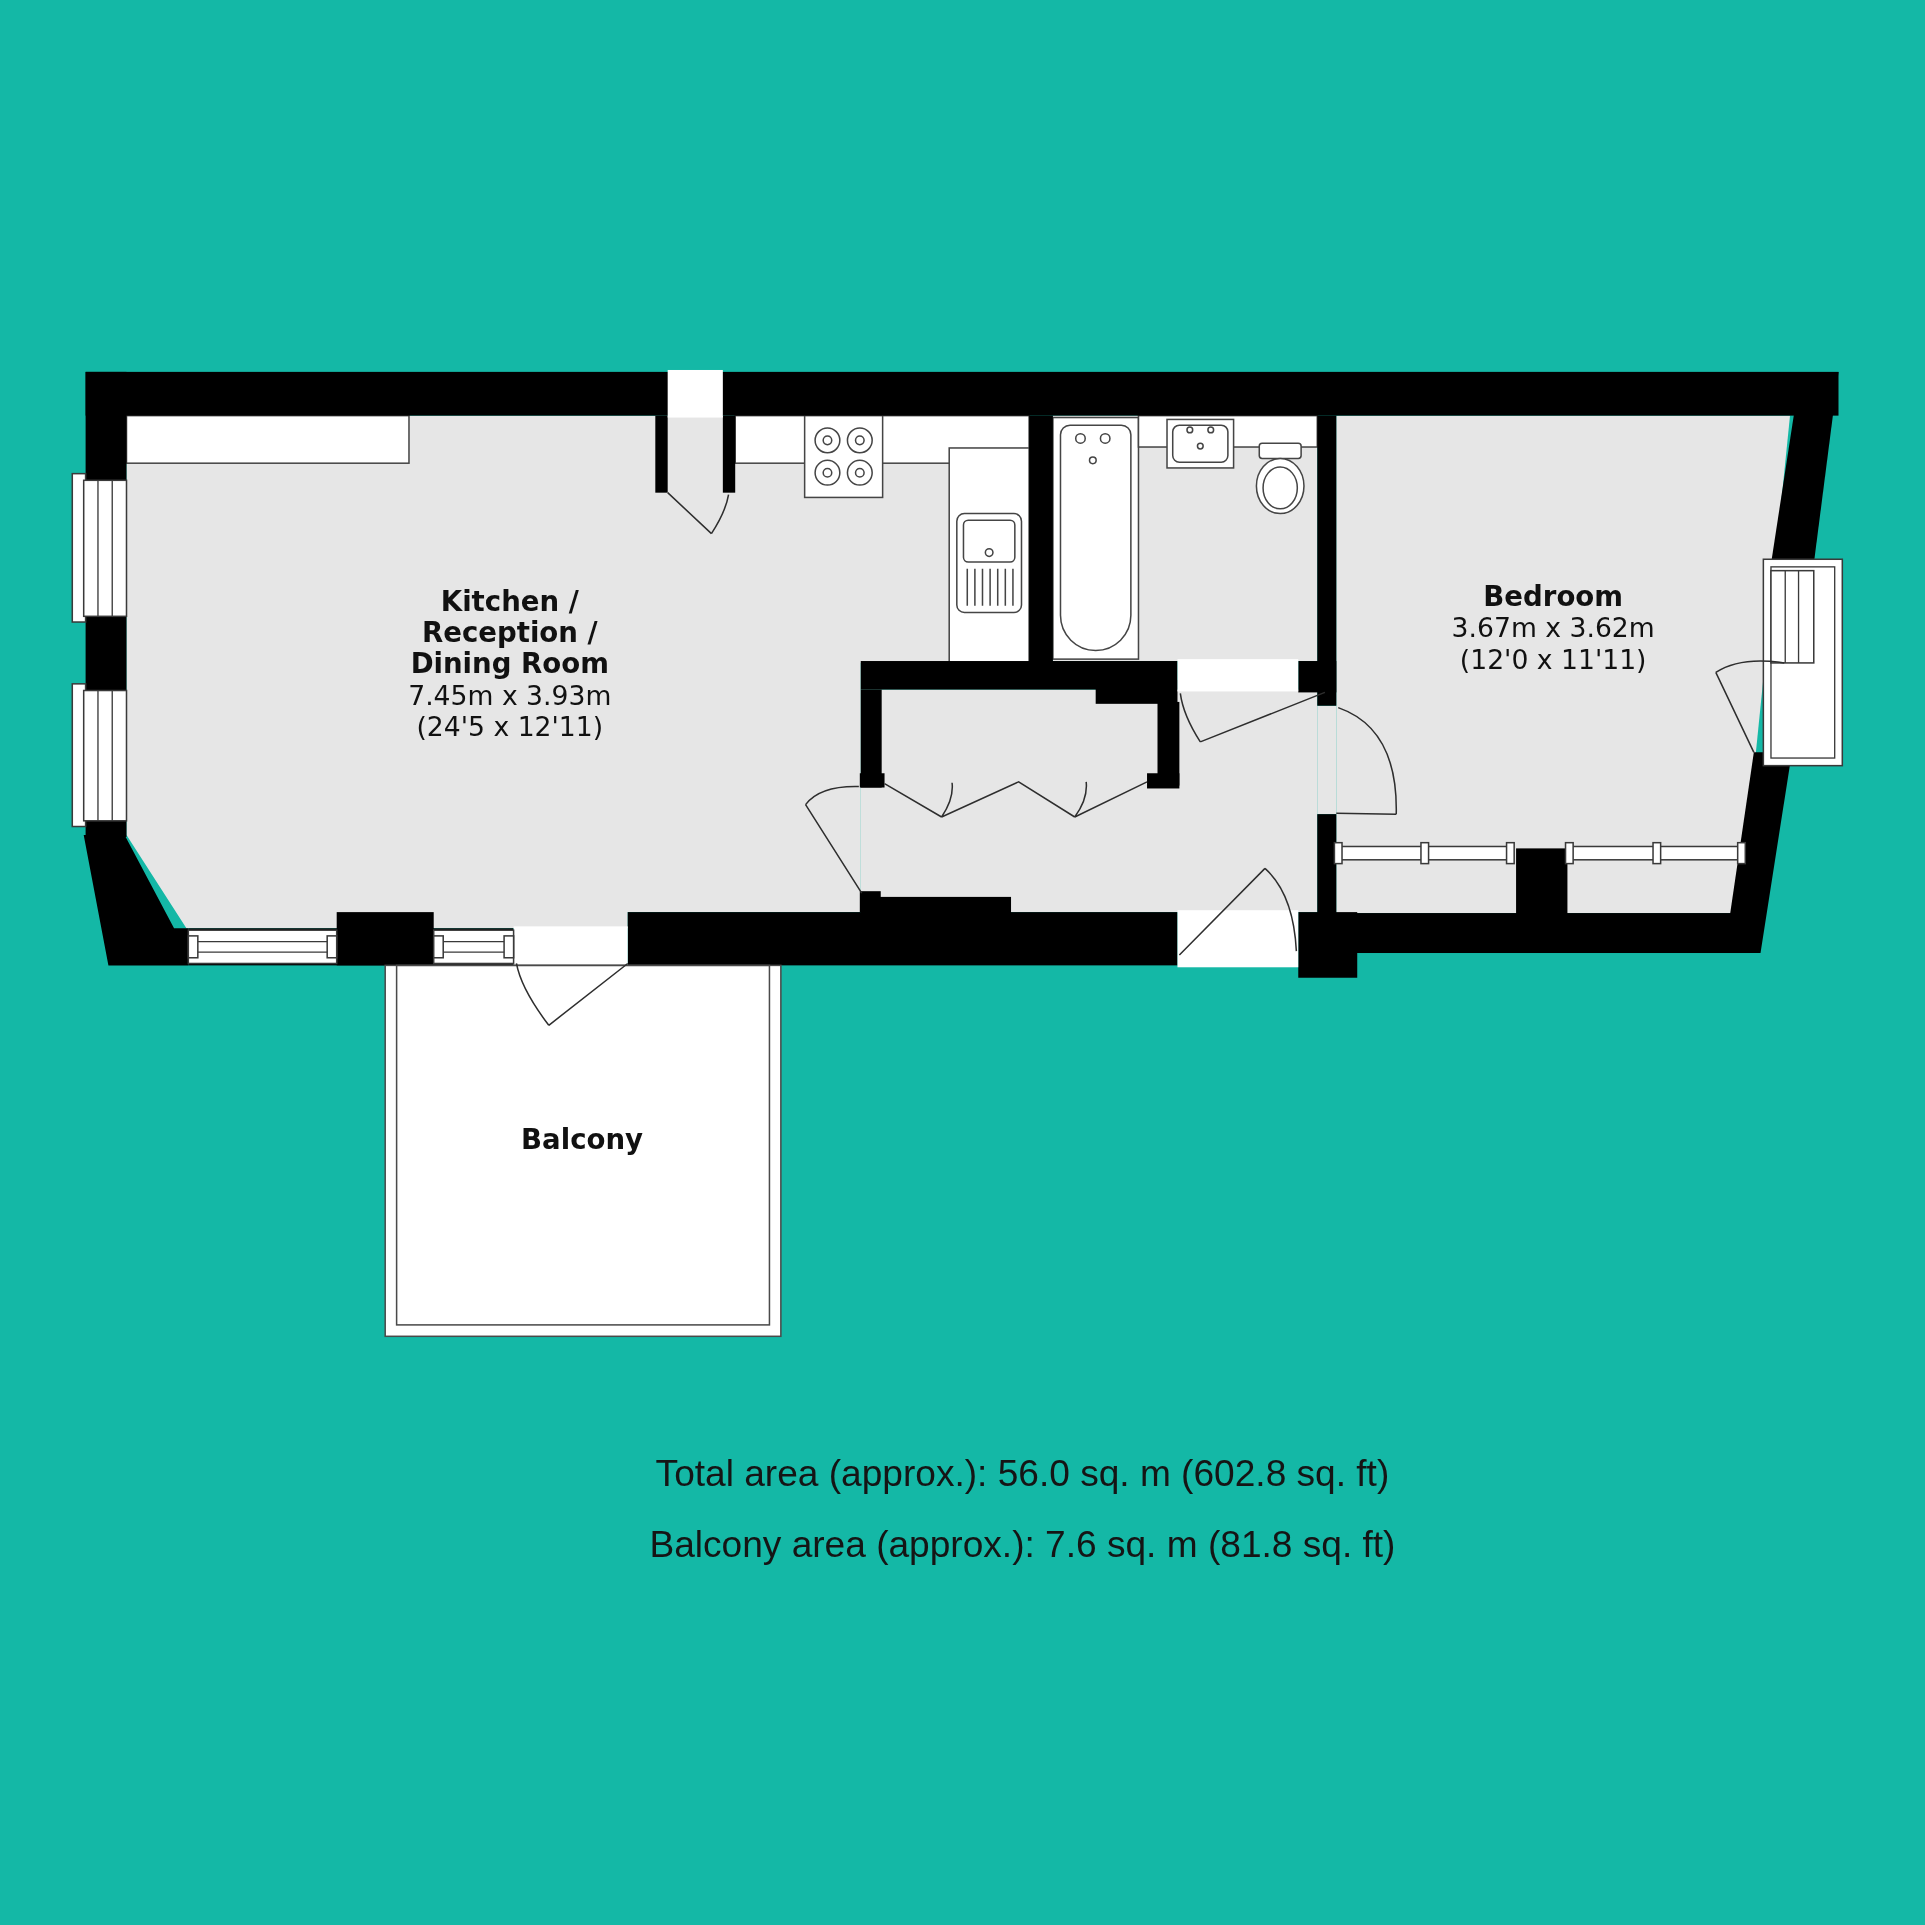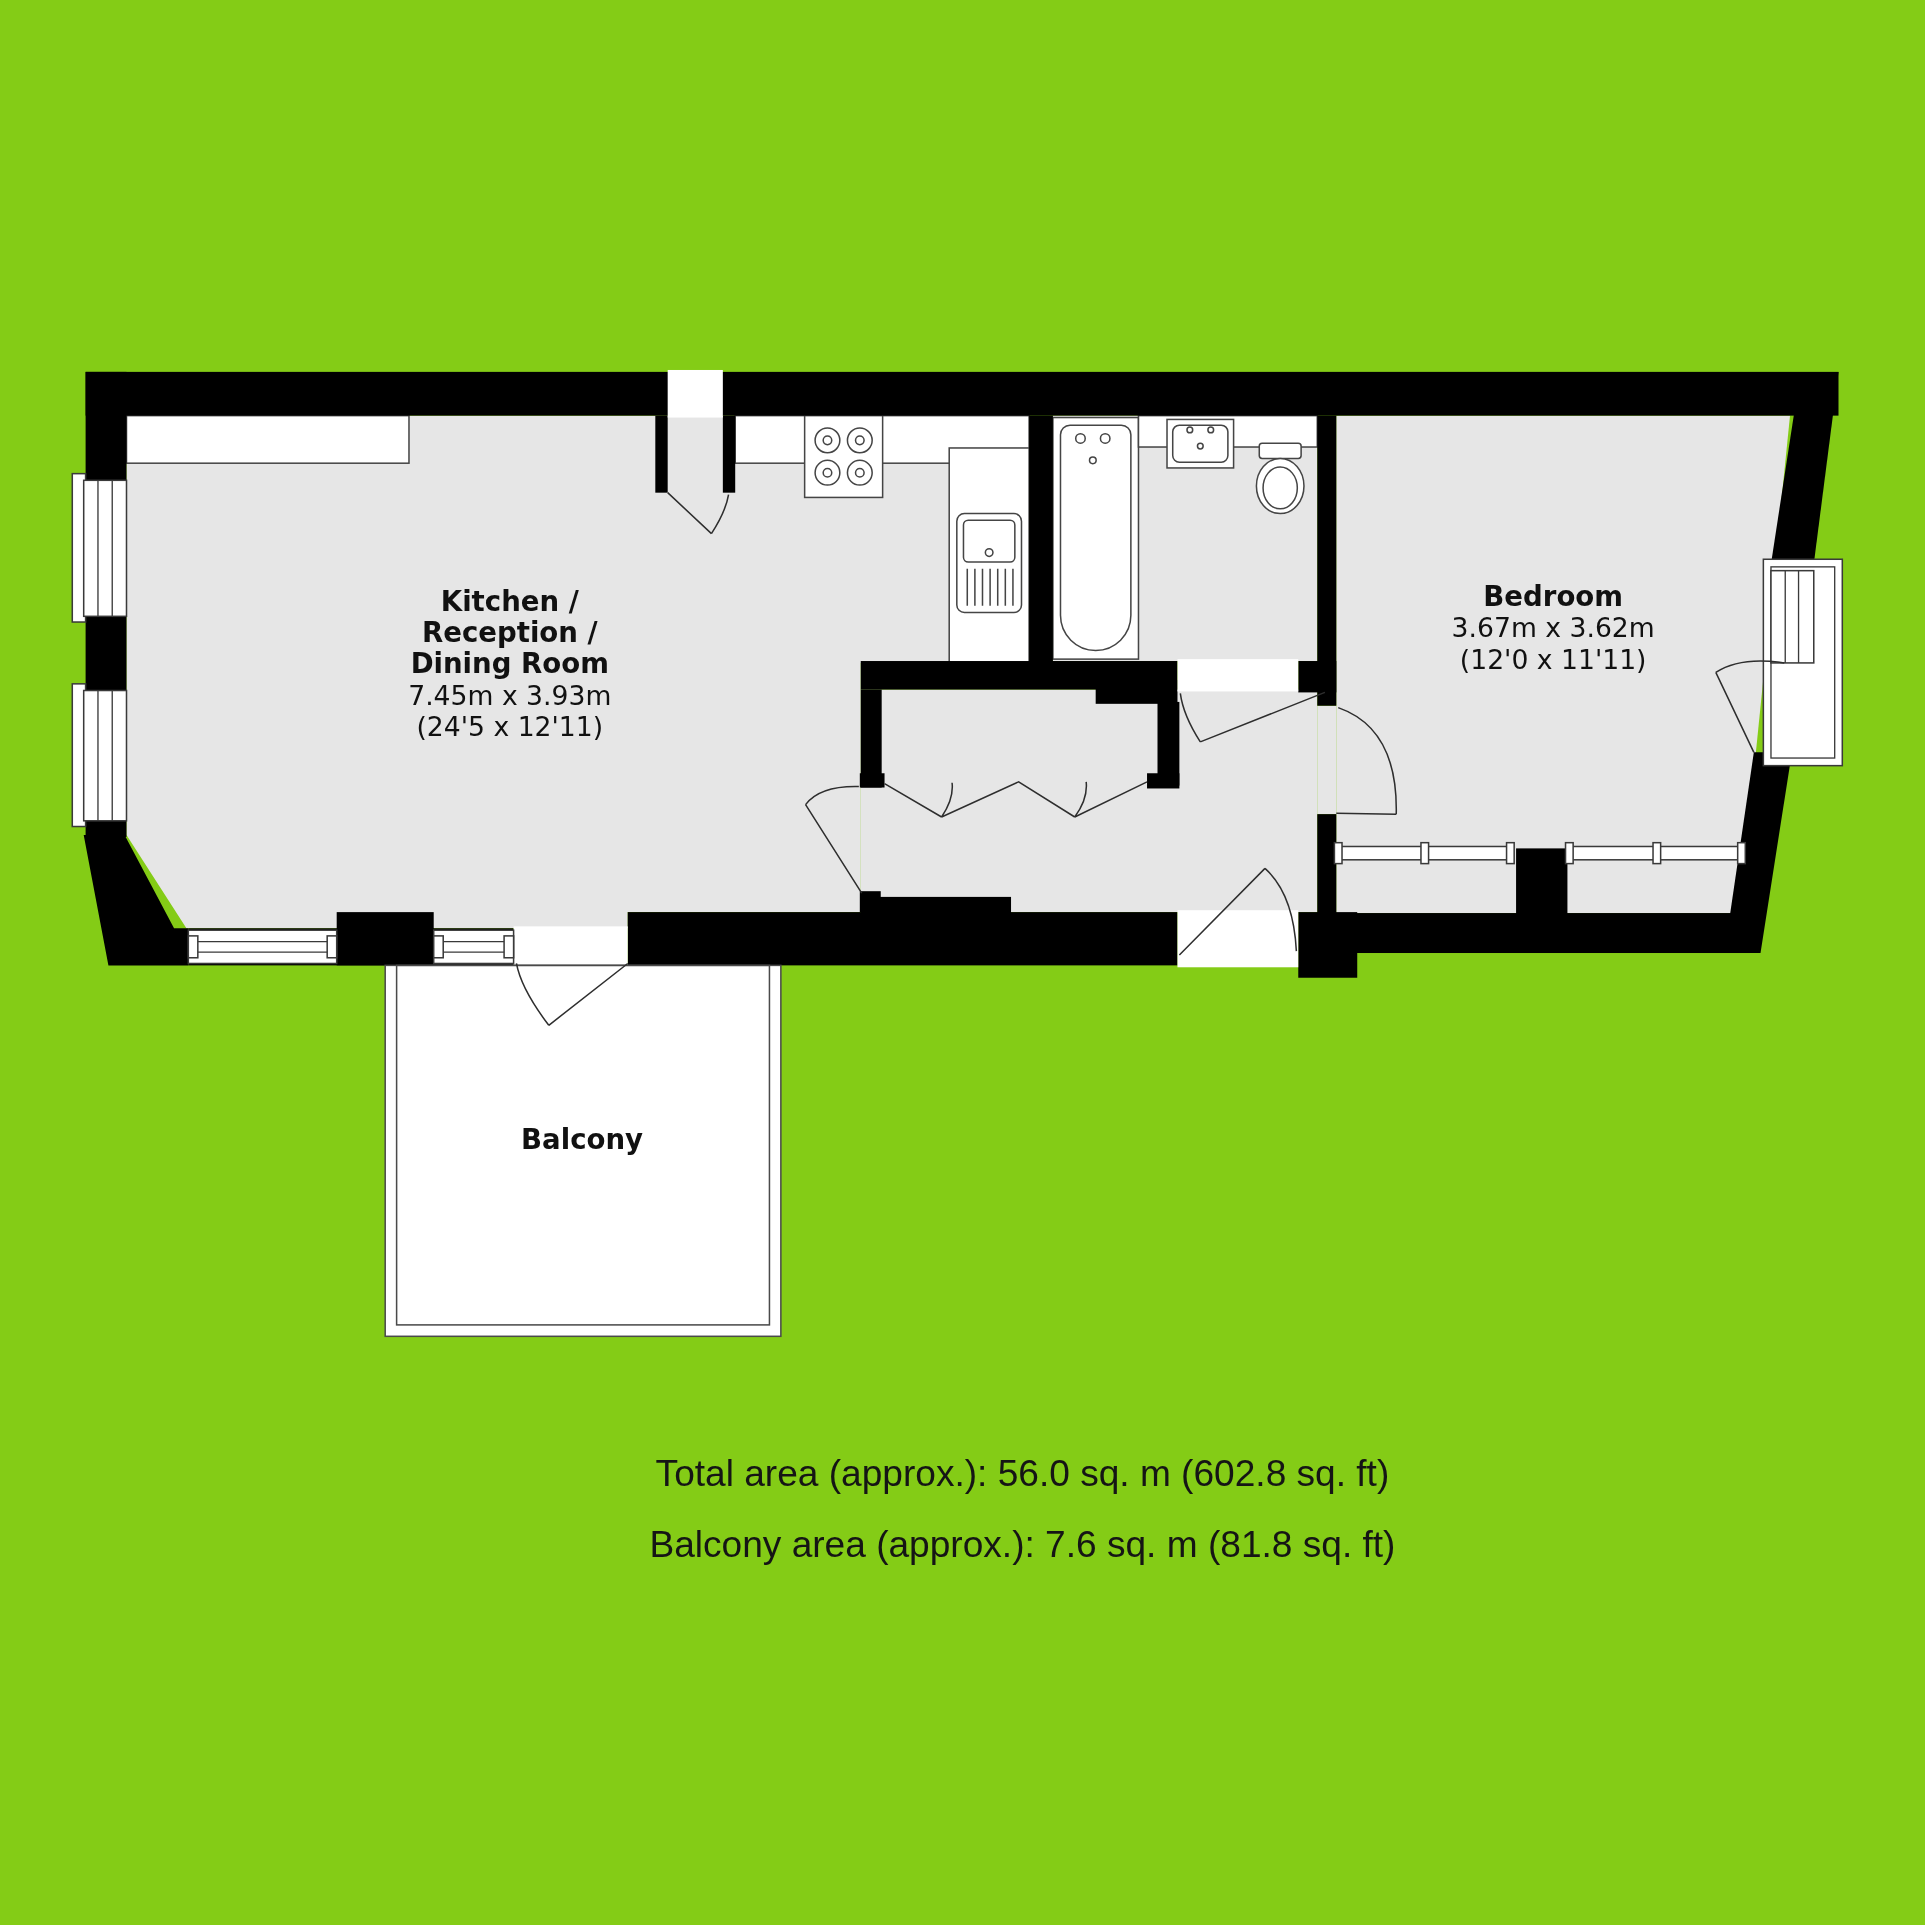--- a/index.html
+++ b/index.html
@@ -1,16 +1,16 @@
 <!DOCTYPE html>
 <html style="font-size:15px"><head>
 <meta charset="utf-8">
 <style>
   html,body{margin:0;padding:0;background:#ffffff;}
-  .canvas{position:relative;width:1926px;height:1926px;background:#84cc16;overflow:hidden;
+  .canvas{position:relative;width:1926px;height:1926px;background:#14b8a6;overflow:hidden;
           font-family:"DejaVu Sans", sans-serif;}
   svg text{font-family:"DejaVu Sans", sans-serif;fill:#111111;}
   .room-name{font-size:29px;font-weight:700;text-anchor:middle;}
   .room-dim{font-size:28px;font-weight:400;text-anchor:middle;}
   .footer-text{font-family:"Liberation Sans", sans-serif;font-size:39px;font-weight:400;
                text-anchor:middle;fill:#151515;}
   .wall{fill:#000000;stroke:none;}
   .floor{stroke:none;}
   .gapw{fill:#ffffff;stroke:none;}
   .fix{fill:#ffffff;stroke:#454545;stroke-width:1.6;}

